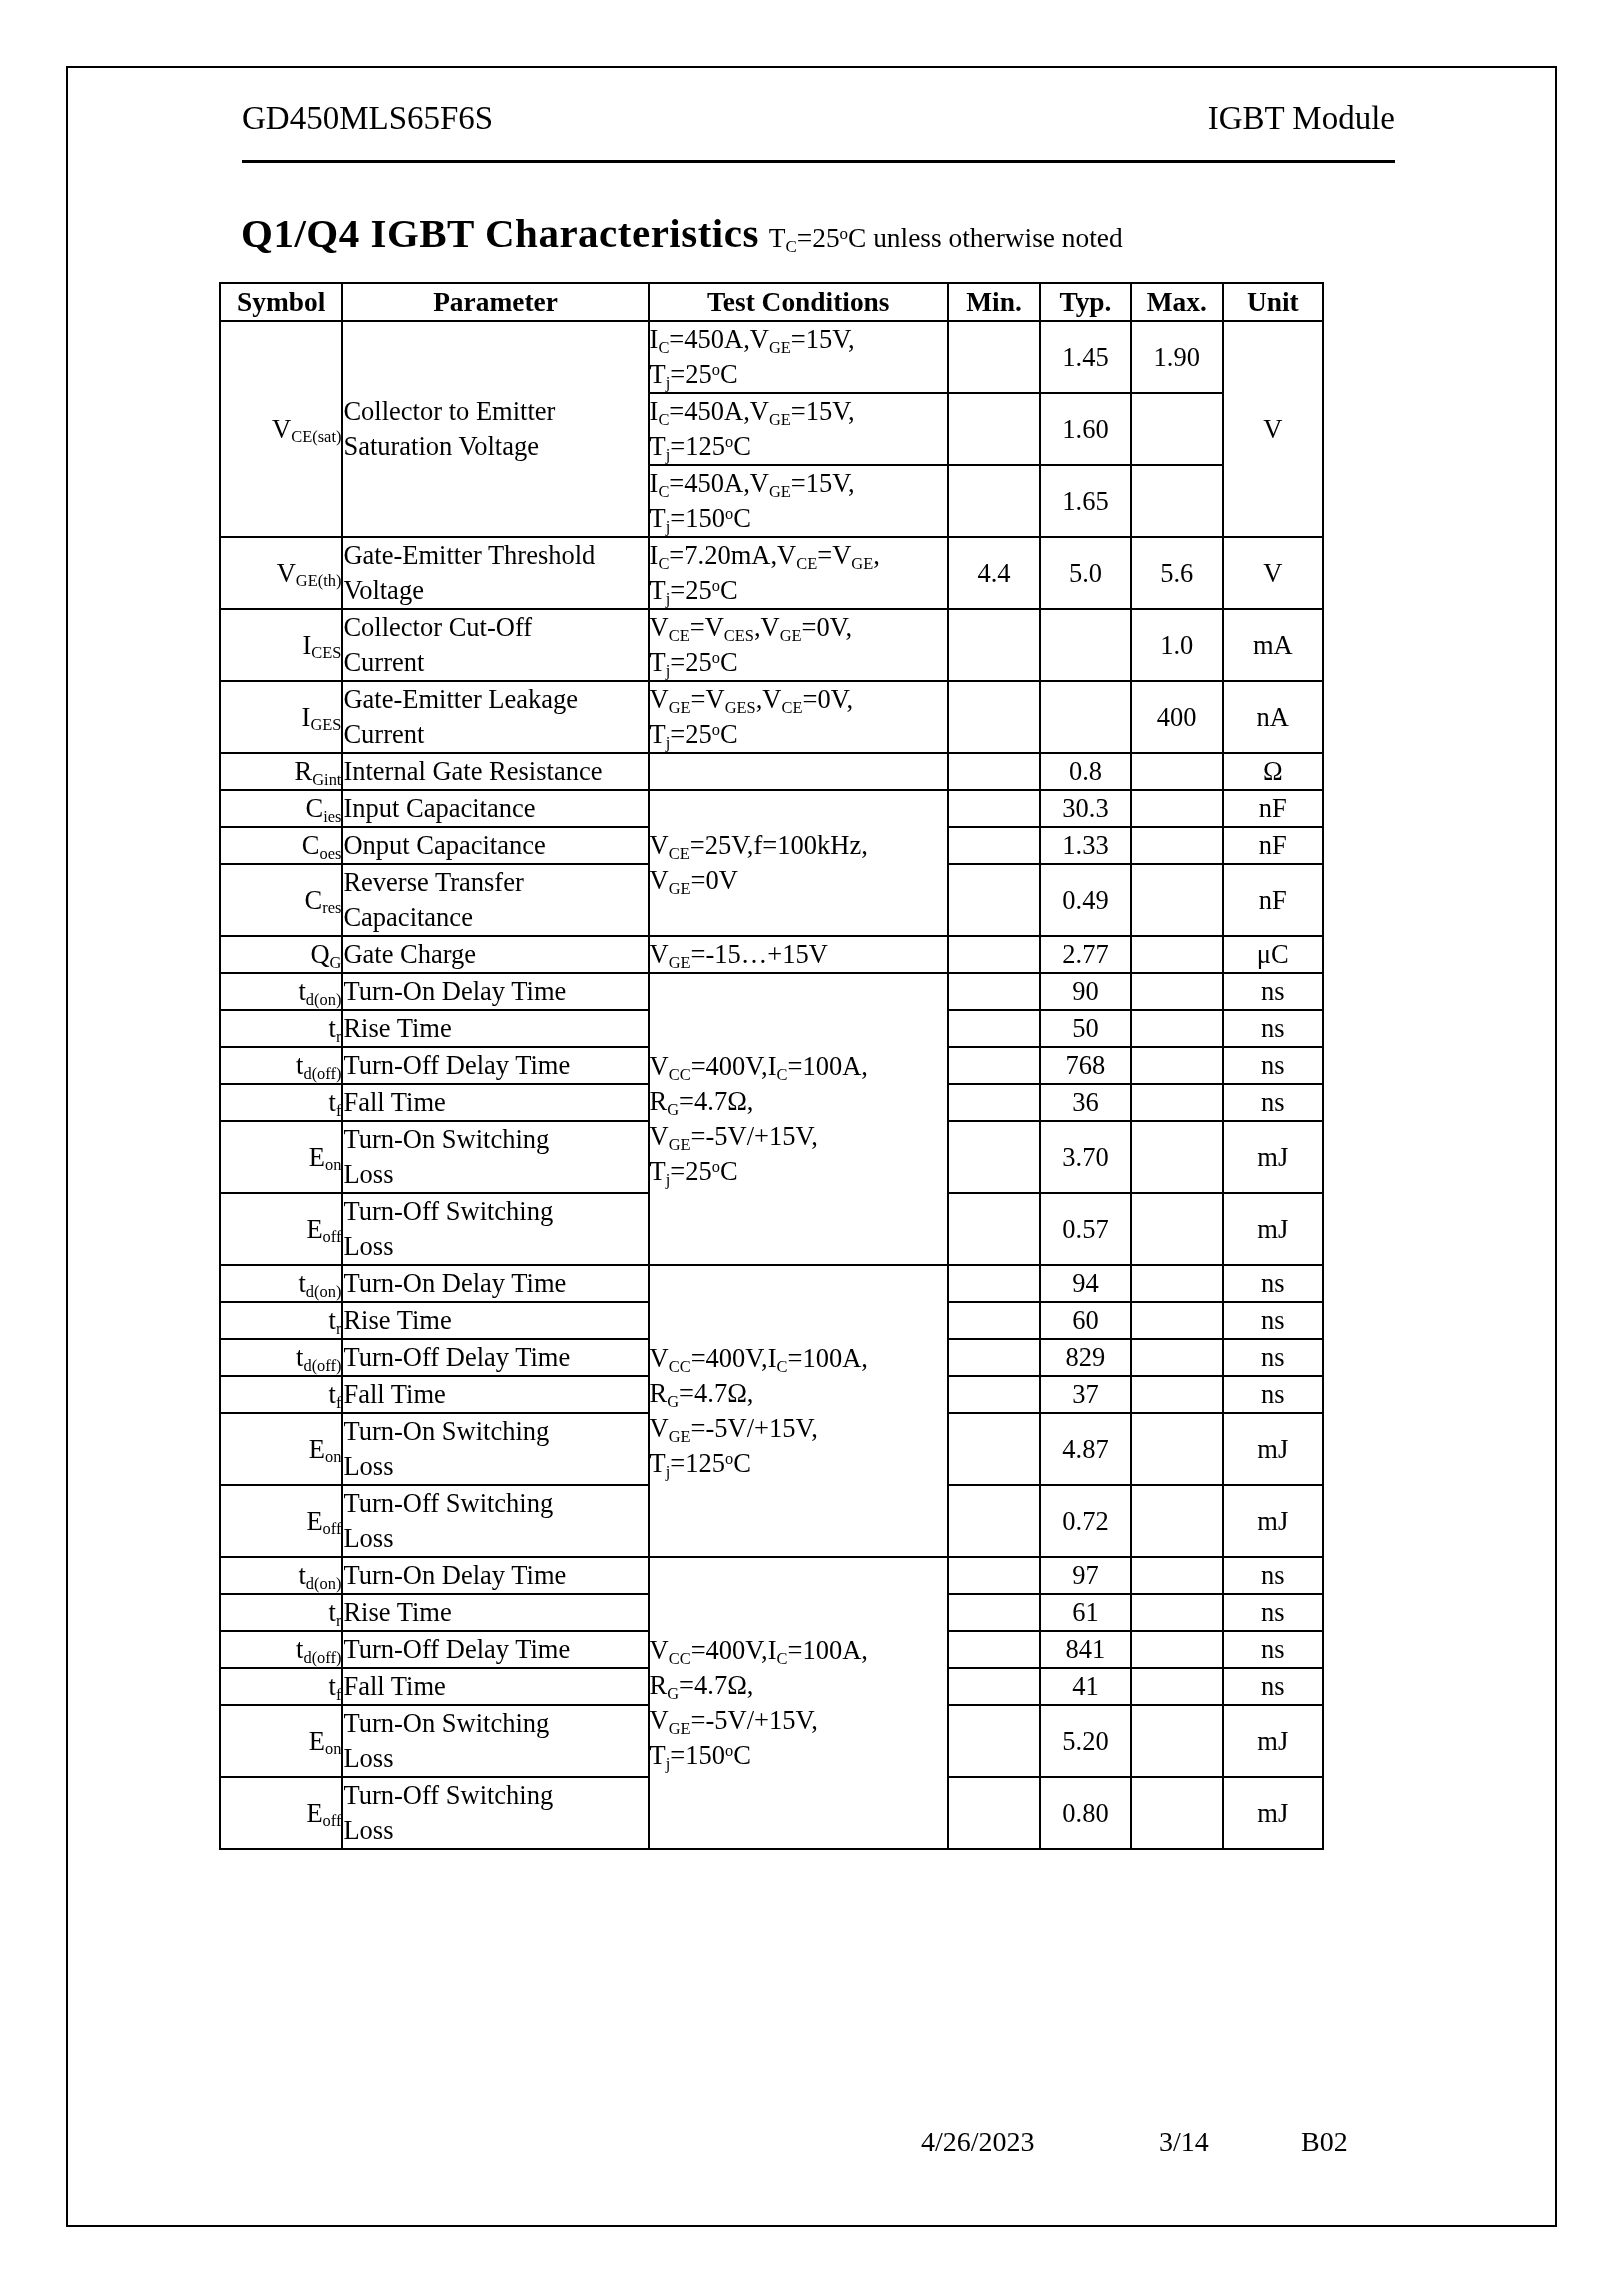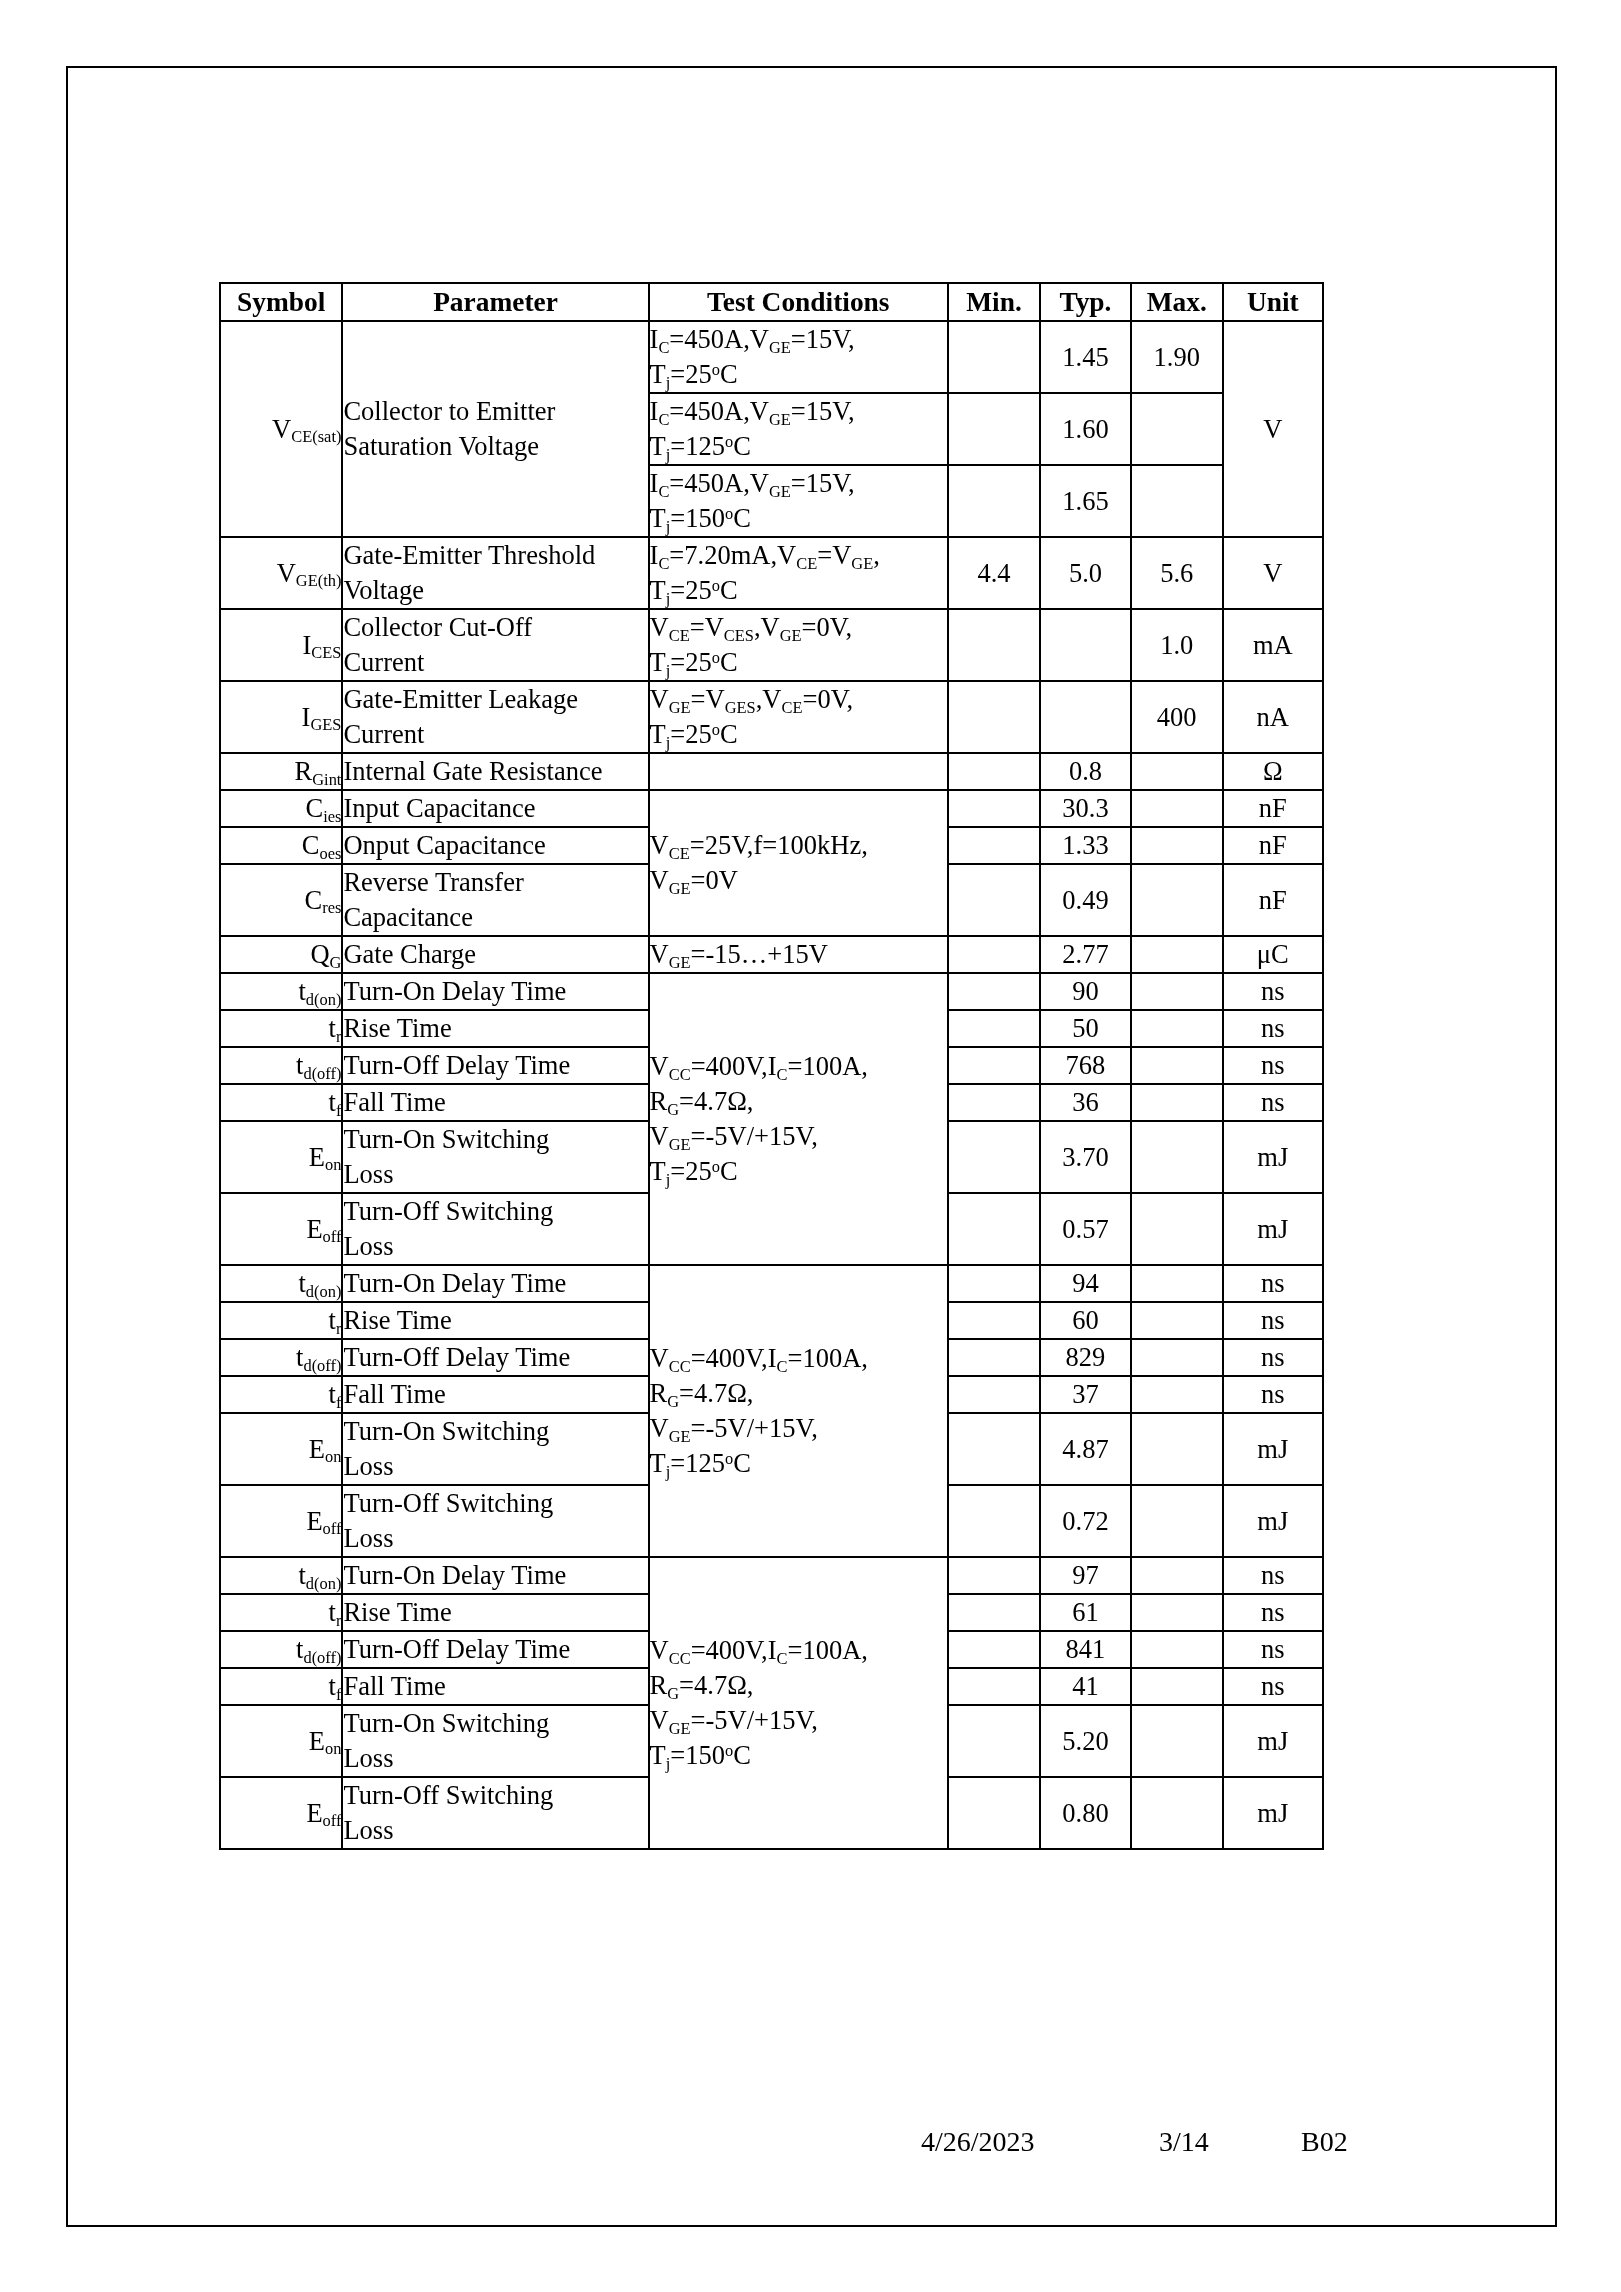--- a/index.html
+++ b/index.html
@@ -85,21 +85,28 @@
   }
   .footer-date { left: 853px; font-family: Liberation Serif, serif; }
   .footer-page { left: 1091px; }
   .footer-rev  { left: 1233px; }
 </style>
 </head>
 <body>
 
 <div class="page">
 
-
+  <div class="doc-header">
+    <span>GD450MLS65F6S</span>
+    <span>IGBT Module</span>
+  </div>
+
+  <div class="title-row">
+    <span class="title-main">Q1/Q4 IGBT Characteristics</span><span class="title-note">T<sub>C</sub>=25<sup>o</sup>C unless otherwise noted</span>
+  </div>
 
   <table class="chars">
     <colgroup>
       <col style="width:127px">
       <col style="width:331px">
       <col style="width:309px">
       <col style="width:97px">
       <col style="width:96px">
       <col style="width:96px">
       <col style="width:107px">

